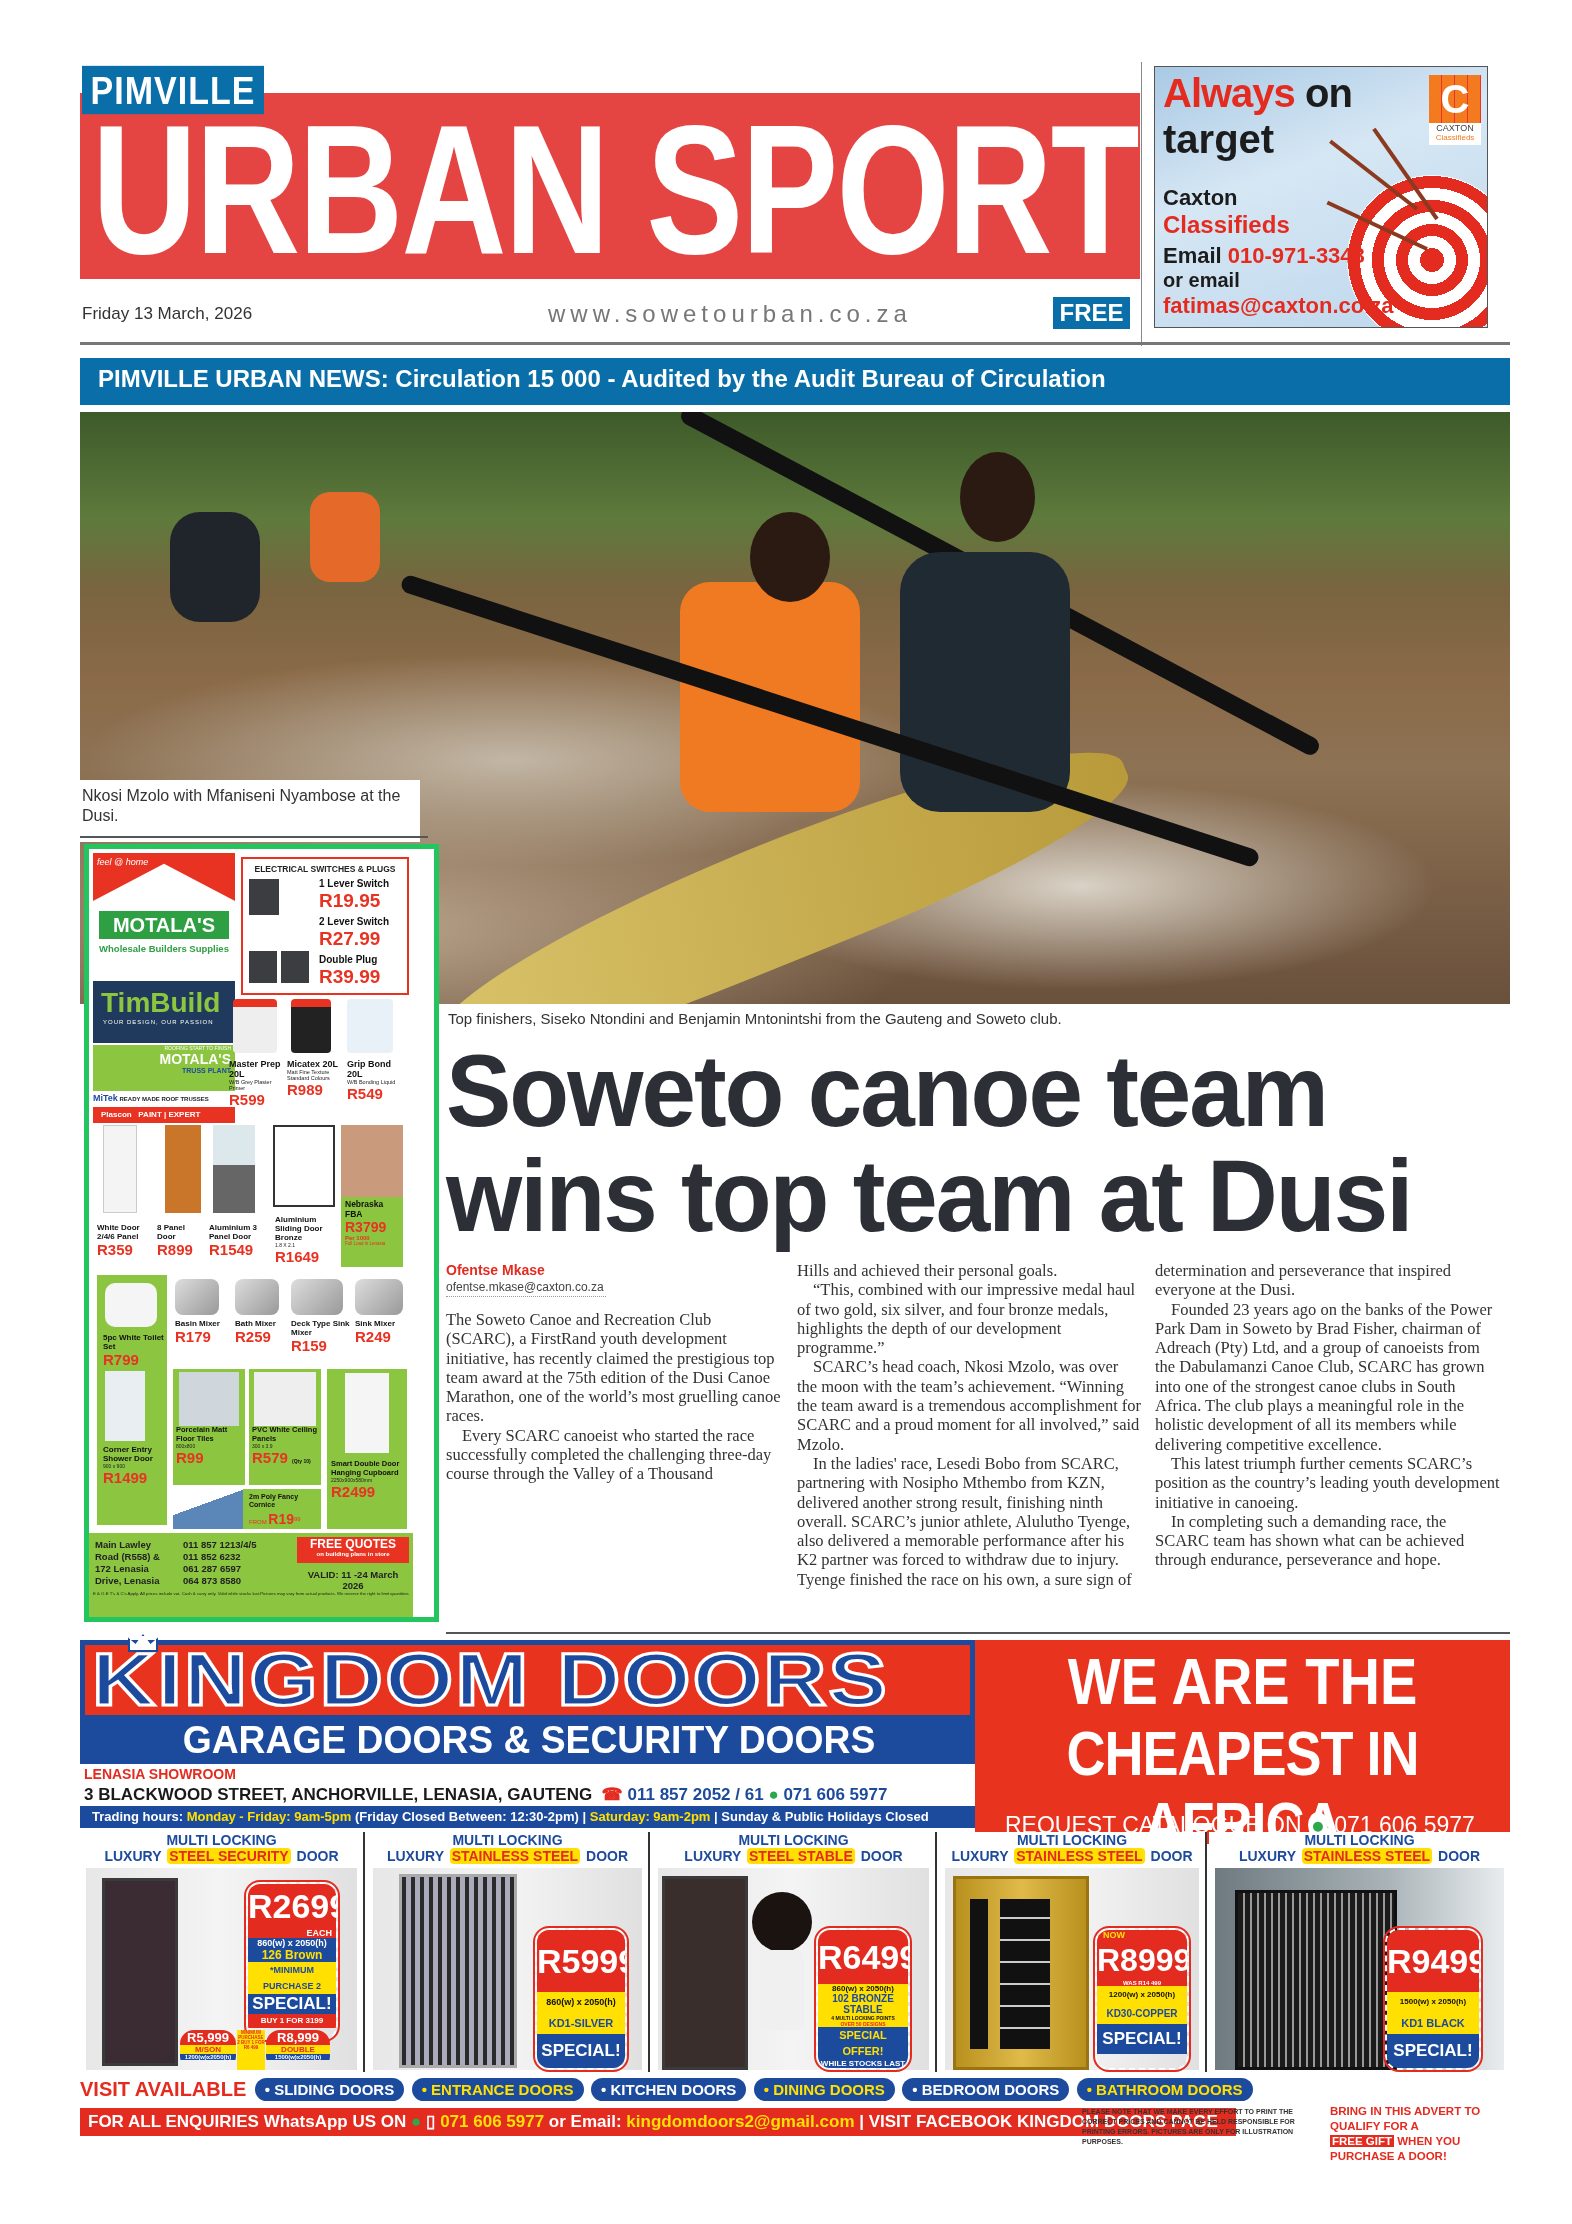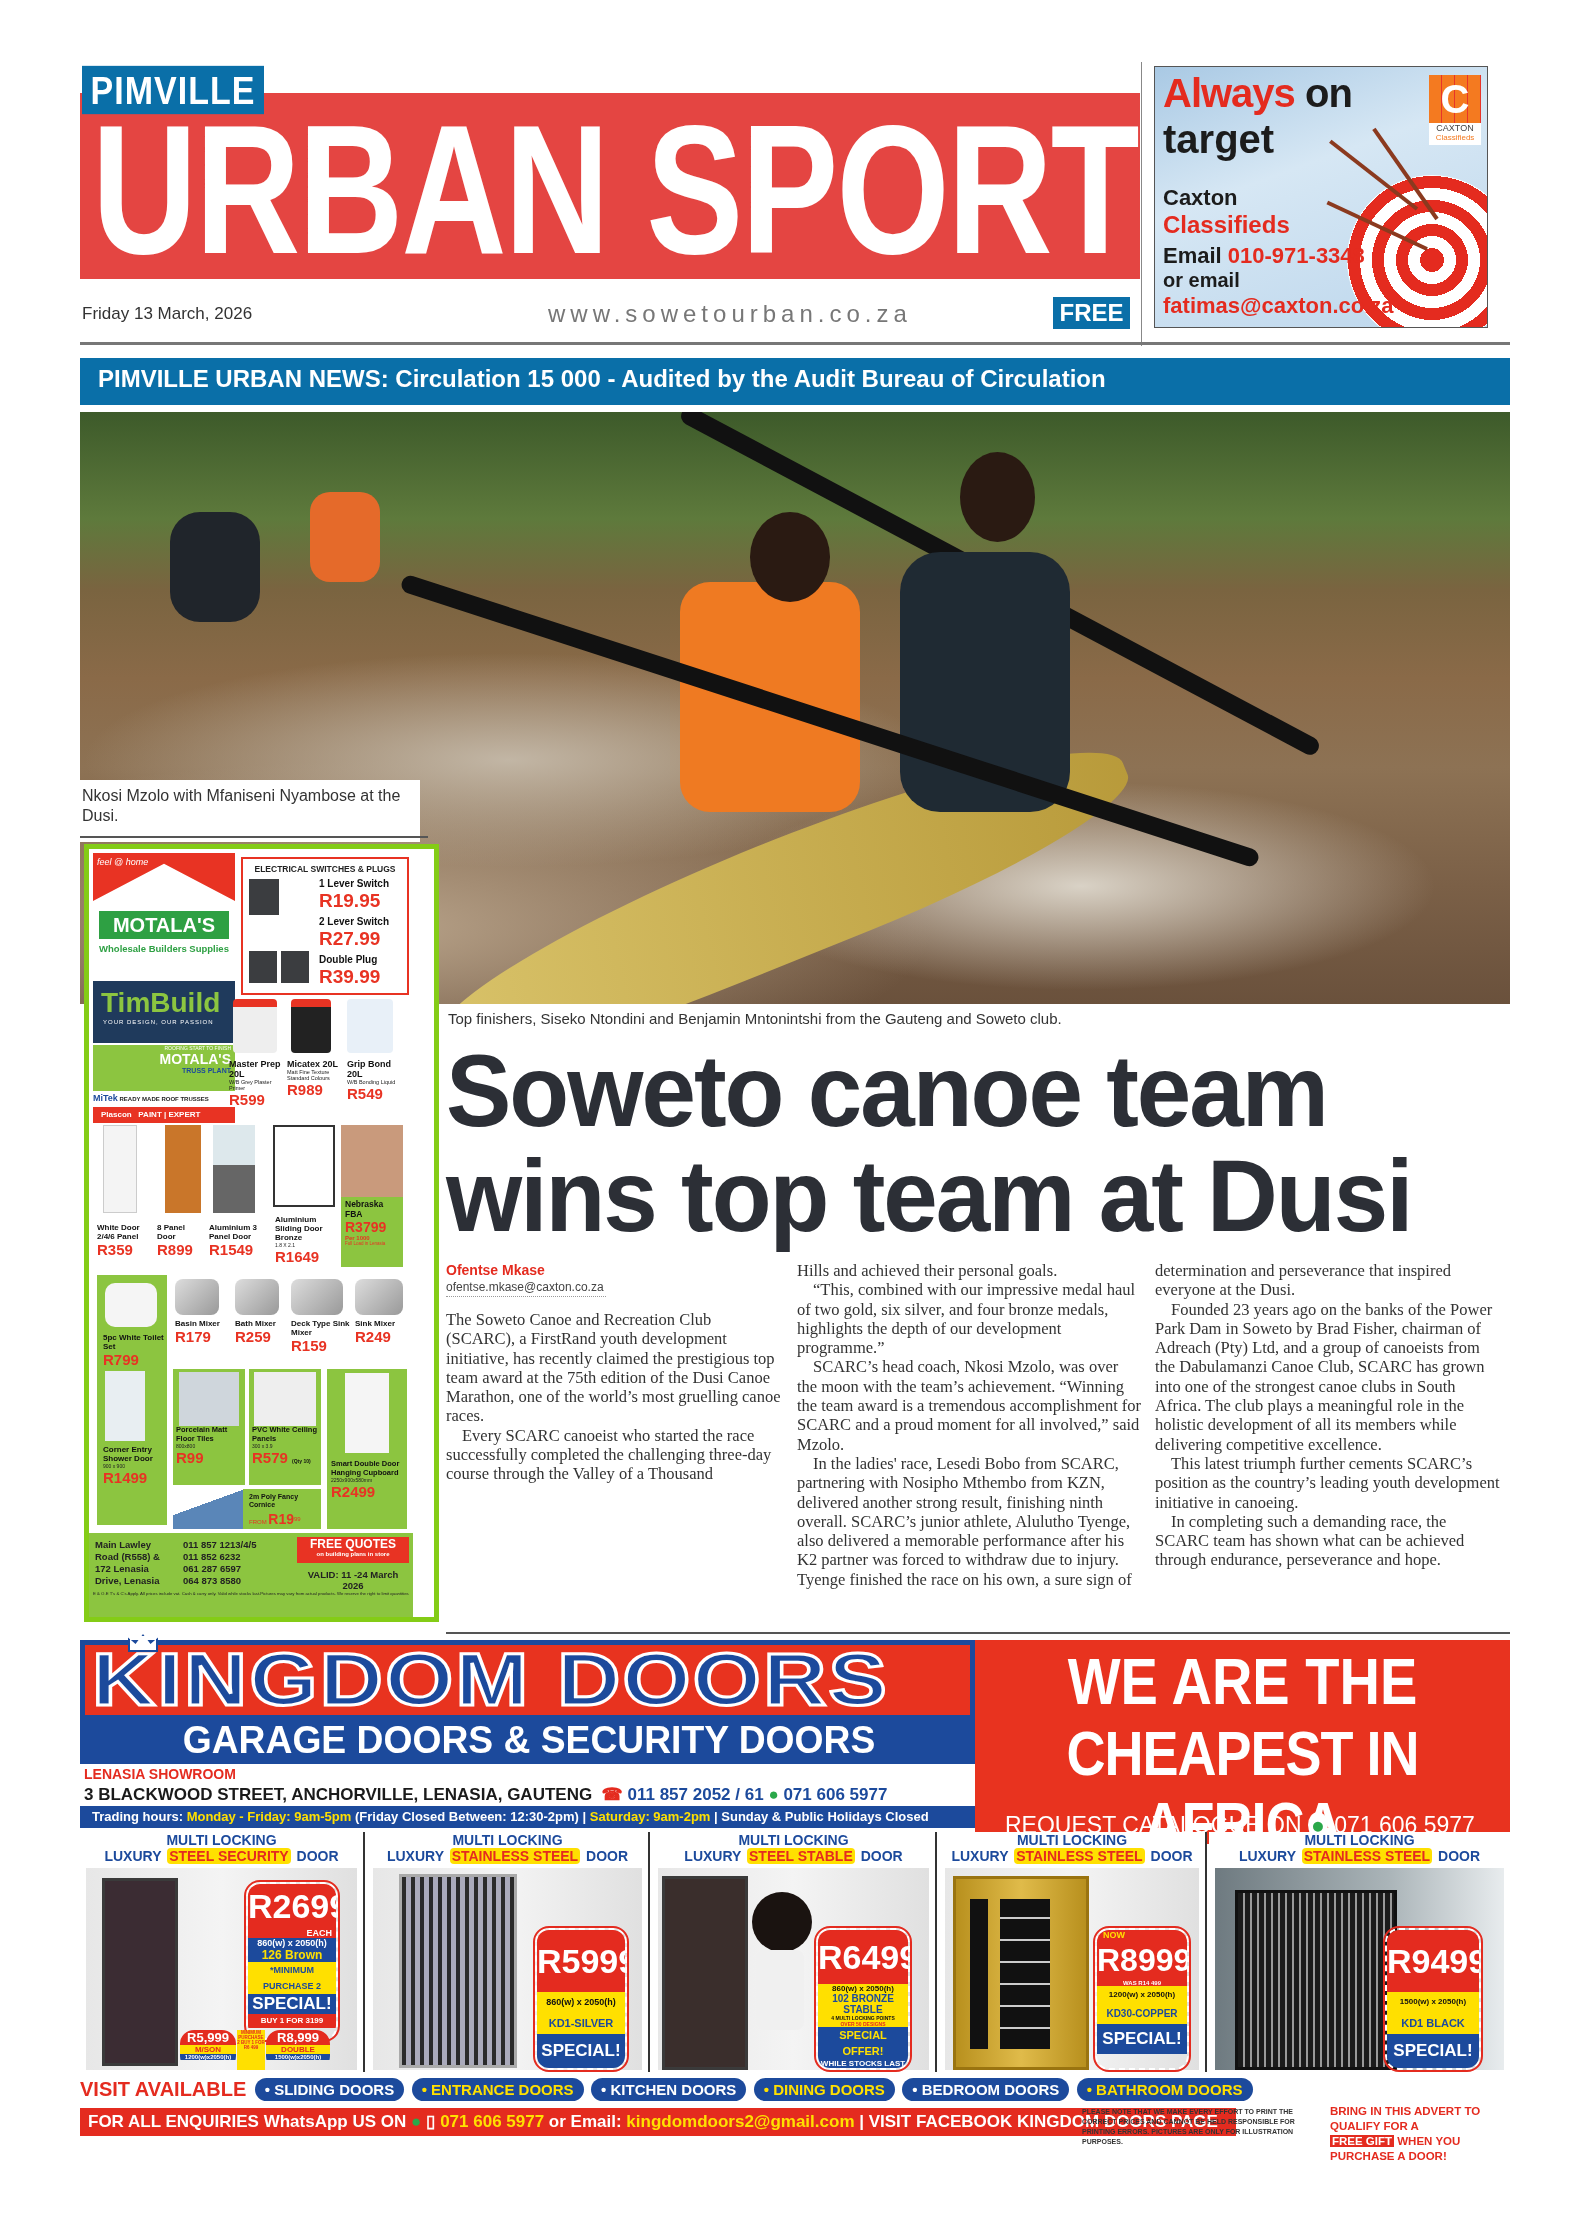--- a/index.html
+++ b/index.html
@@ -40,21 +40,21 @@
 #photo .vest{position:absolute;left:600px;top:170px;width:180px;height:230px;background:#ef7a22;border-radius:30px}
 #photo .man2{position:absolute;left:820px;top:140px;width:170px;height:260px;background:#1f2a33;border-radius:40px}
 #photo .head1{position:absolute;left:670px;top:100px;width:80px;height:90px;background:#2a1a12;border-radius:50%}
 #photo .head2{position:absolute;left:880px;top:40px;width:75px;height:90px;background:#2a1a12;border-radius:50%}
 #photo .paddle{position:absolute;height:18px;background:#111;border-radius:9px}
 #cap1-box{left:80px;top:780px;width:340px;height:62px;background:#fff}
 #cap1{left:82px;top:786px;width:340px;font-size:16px;color:#333;line-height:20px}
 #cap1-rule{left:80px;top:836px;width:348px;height:2px;background:#555}
 #cap2{left:448px;top:1010px;font-size:15px;color:#333}
 
-#motala{left:84px;top:844px;width:355px;height:778px;border:5px solid #84cc16;background:#fff}
+#motala{left:84px;top:844px;width:355px;height:778px;border:5px solid #22c55e;background:#fff}
 #motala .inner{position:absolute;left:0;top:0;width:324px;height:768px}
 .m-green{background:#8cc540}
 .m-price{color:#e83323;font-weight:bold;font-family:"Liberation Sans",sans-serif}
 .m-lbl{font-weight:bold;color:#111;line-height:13px}
 
 #headline{left:446px;top:1038px;width:1060px;font-weight:bold;font-size:98px;line-height:100px;color:#2c2f36;letter-spacing:-2px;transform:scaleY(1.05);transform-origin:top left;font-family:"Liberation Sans",sans-serif}
 #byline{left:446px;top:1262px;font-weight:bold;font-size:14px;color:#e42b1f}
 #byemail{left:446px;top:1280px;font-size:12px;color:#444}
 #byrule{left:446px;top:1296px;width:160px;border-top:1px dotted #999}
 .col{position:absolute;font-family:"Liberation Serif",serif;font-size:16.5px;line-height:19.3px;color:#333;text-align:left}

